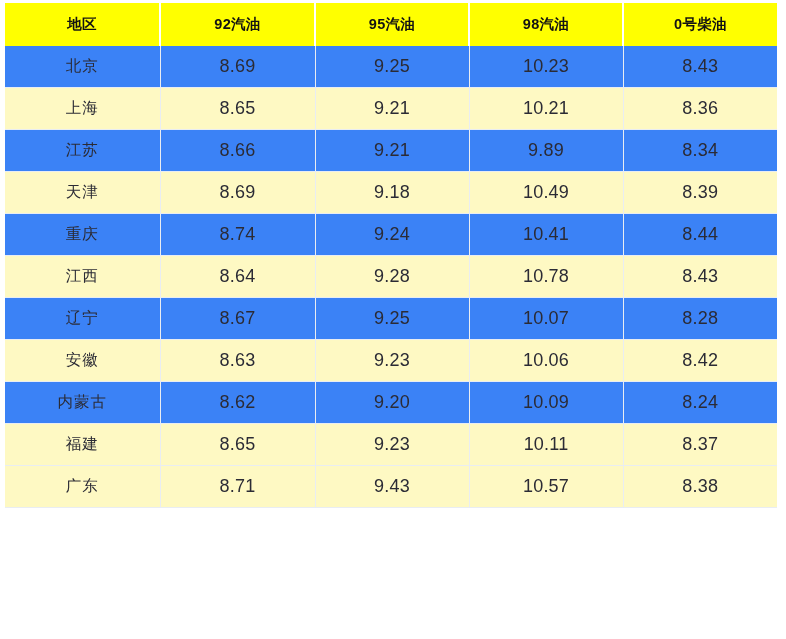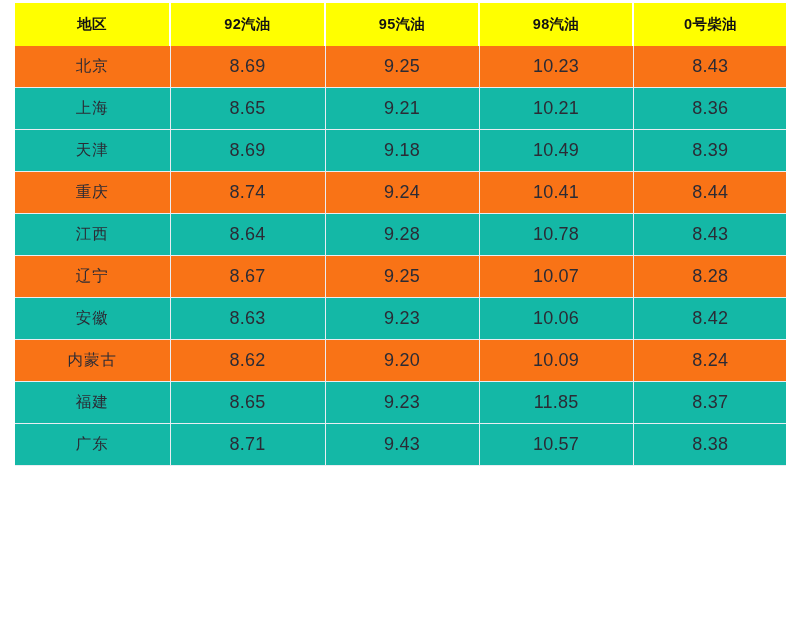--- a/index.html
+++ b/index.html
@@ -12,21 +12,21 @@
     height: 639px;
     overflow: hidden;
     font-family: "Liberation Sans", "DejaVu Sans", sans-serif;
   }
 
   #price-table-wrap {
     width: 786px;
     height: 639px;
     overflow: hidden;
     box-sizing: border-box;
-    padding: 3px 9px 0 15px;
+    padding: 3px 9px 0 5px;
     background: #ffffff;
   }
 
   table.price-table {
     width: 772px;
     border-collapse: collapse;
     table-layout: fixed;
     font-size: 15px;
   }
 
@@ -55,22 +55,22 @@
     padding: 0;
     text-align: center;
     color: #2b2b35;
     font-size: 15.5px;
     border-bottom: 1px solid #e9edf2;
     border-right: 1px solid #e9edf2;
     white-space: nowrap;
   }
   tbody td:last-child { border-right: none; }
 
-  tbody tr.row-odd  td { background: #f97316; }
-  tbody tr.row-even td { background: #14b8a6; }
+  tbody tr.row-odd  td { background: #3b82f6; }
+  tbody tr.row-even td { background: #fef9c3; }
 
   tbody td.region-cell {
     color: #2b2b35;
     font-size: 15.5px;
     letter-spacing: 1px;
   }
   tbody td.num-cell {
     font-size: 18px;
     letter-spacing: 0.2px;
   }
@@ -104,20 +104,27 @@
           <td class="num-cell">10.23</td>
           <td class="num-cell">8.43</td>
         </tr>
         <tr class="row-even">
           <td class="region-cell">上海</td>
           <td class="num-cell">8.65</td>
           <td class="num-cell">9.21</td>
           <td class="num-cell">10.21</td>
           <td class="num-cell">8.36</td>
         </tr>
+        <tr class="row-odd">
+          <td class="region-cell">江苏</td>
+          <td class="num-cell">8.66</td>
+          <td class="num-cell">9.21</td>
+          <td class="num-cell">9.89</td>
+          <td class="num-cell">8.34</td>
+        </tr>
         <tr class="row-even">
           <td class="region-cell">天津</td>
           <td class="num-cell">8.69</td>
           <td class="num-cell">9.18</td>
           <td class="num-cell">10.49</td>
           <td class="num-cell">8.39</td>
         </tr>
         <tr class="row-odd">
           <td class="region-cell">重庆</td>
           <td class="num-cell">8.74</td>
@@ -150,21 +157,21 @@
           <td class="region-cell">内蒙古</td>
           <td class="num-cell">8.62</td>
           <td class="num-cell">9.20</td>
           <td class="num-cell">10.09</td>
           <td class="num-cell">8.24</td>
         </tr>
         <tr class="row-even">
           <td class="region-cell">福建</td>
           <td class="num-cell">8.65</td>
           <td class="num-cell">9.23</td>
-          <td class="num-cell">11.85</td>
+          <td class="num-cell">10.11</td>
           <td class="num-cell">8.37</td>
         </tr>
         <tr class="row-even">
           <td class="region-cell">广东</td>
           <td class="num-cell">8.71</td>
           <td class="num-cell">9.43</td>
           <td class="num-cell">10.57</td>
           <td class="num-cell">8.38</td>
         </tr>
       </tbody>

